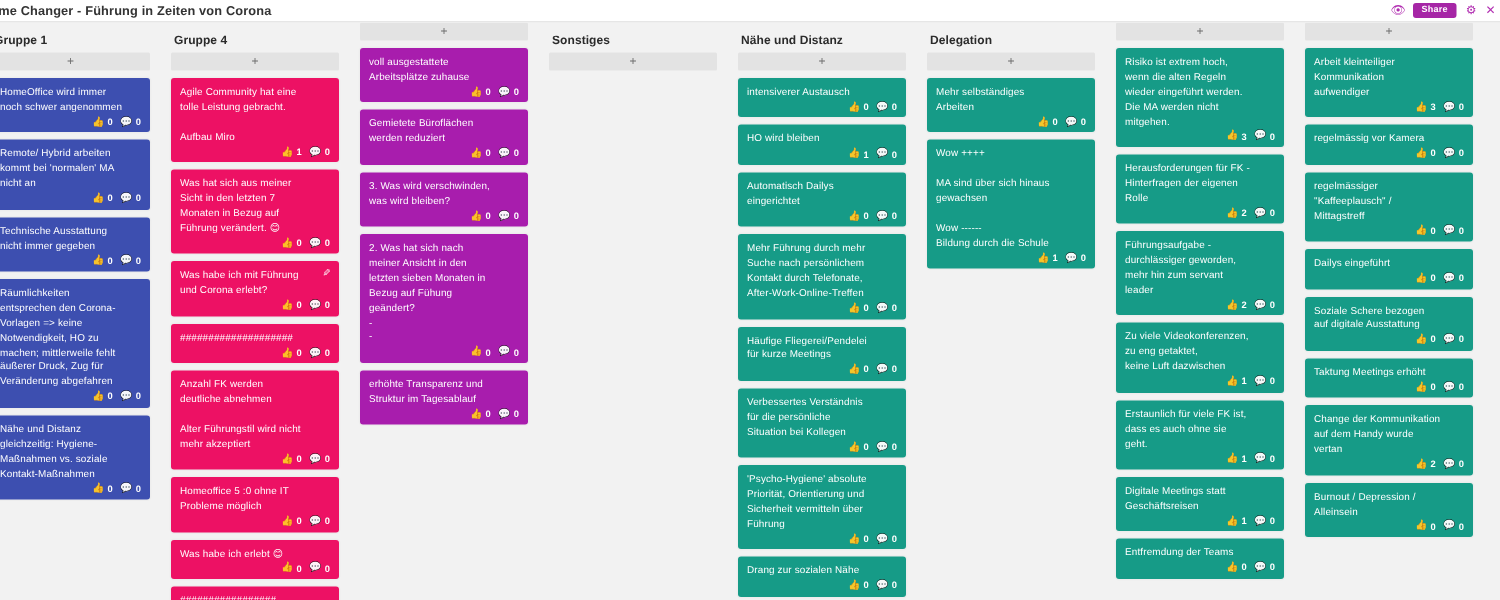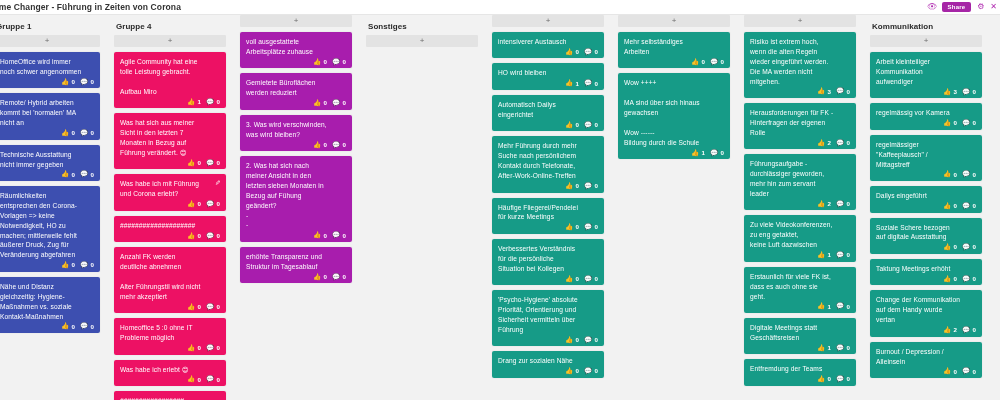--- a/index.html
+++ b/index.html
@@ -304,20 +304,21 @@
           </div>
         </div>
       </div>
     </div>
     <div class="column">
       <div class="col-title">Sonstiges</div>
       <div class="col-add">+</div>
       <div class="cards"></div>
     </div>
     <div class="column">
+      <div class="col-title">Nähe und Distanz</div>
       <div class="col-add">+</div>
       <div class="cards">
         <div class="card c-teal">
           <span class="ctext">intensiverer Austausch</span>
           <div class="meta">
             <span class="ic">👍</span>
             <span class="num">0</span>
             <span class="ic">💬</span>
             <span>0</span>
           </div>
@@ -391,20 +392,21 @@
           <div class="meta">
             <span class="ic">👍</span>
             <span class="num">0</span>
             <span class="ic">💬</span>
             <span>0</span>
           </div>
         </div>
       </div>
     </div>
     <div class="column">
+      <div class="col-title">Delegation</div>
       <div class="col-add">+</div>
       <div class="cards">
         <div class="card c-teal">
           <span class="ctext">Mehr selbständiges
 Arbeiten</span>
           <div class="meta">
             <span class="ic">👍</span>
             <span class="num">0</span>
             <span class="ic">💬</span>
             <span>0</span>
@@ -503,21 +505,20 @@
           <div class="meta">
             <span class="ic">👍</span>
             <span class="num">0</span>
             <span class="ic">💬</span>
             <span>0</span>
           </div>
         </div>
       </div>
     </div>
     <div class="column">
-      <div class="col-title">Kommunikation</div>
       <div class="col-add">+</div>
       <div class="cards">
         <div class="card c-teal">
           <span class="ctext">Arbeit kleinteiliger
 Kommunikation
 aufwendiger</span>
           <div class="meta">
             <span class="ic">👍</span>
             <span class="num">3</span>
             <span class="ic">💬</span>

